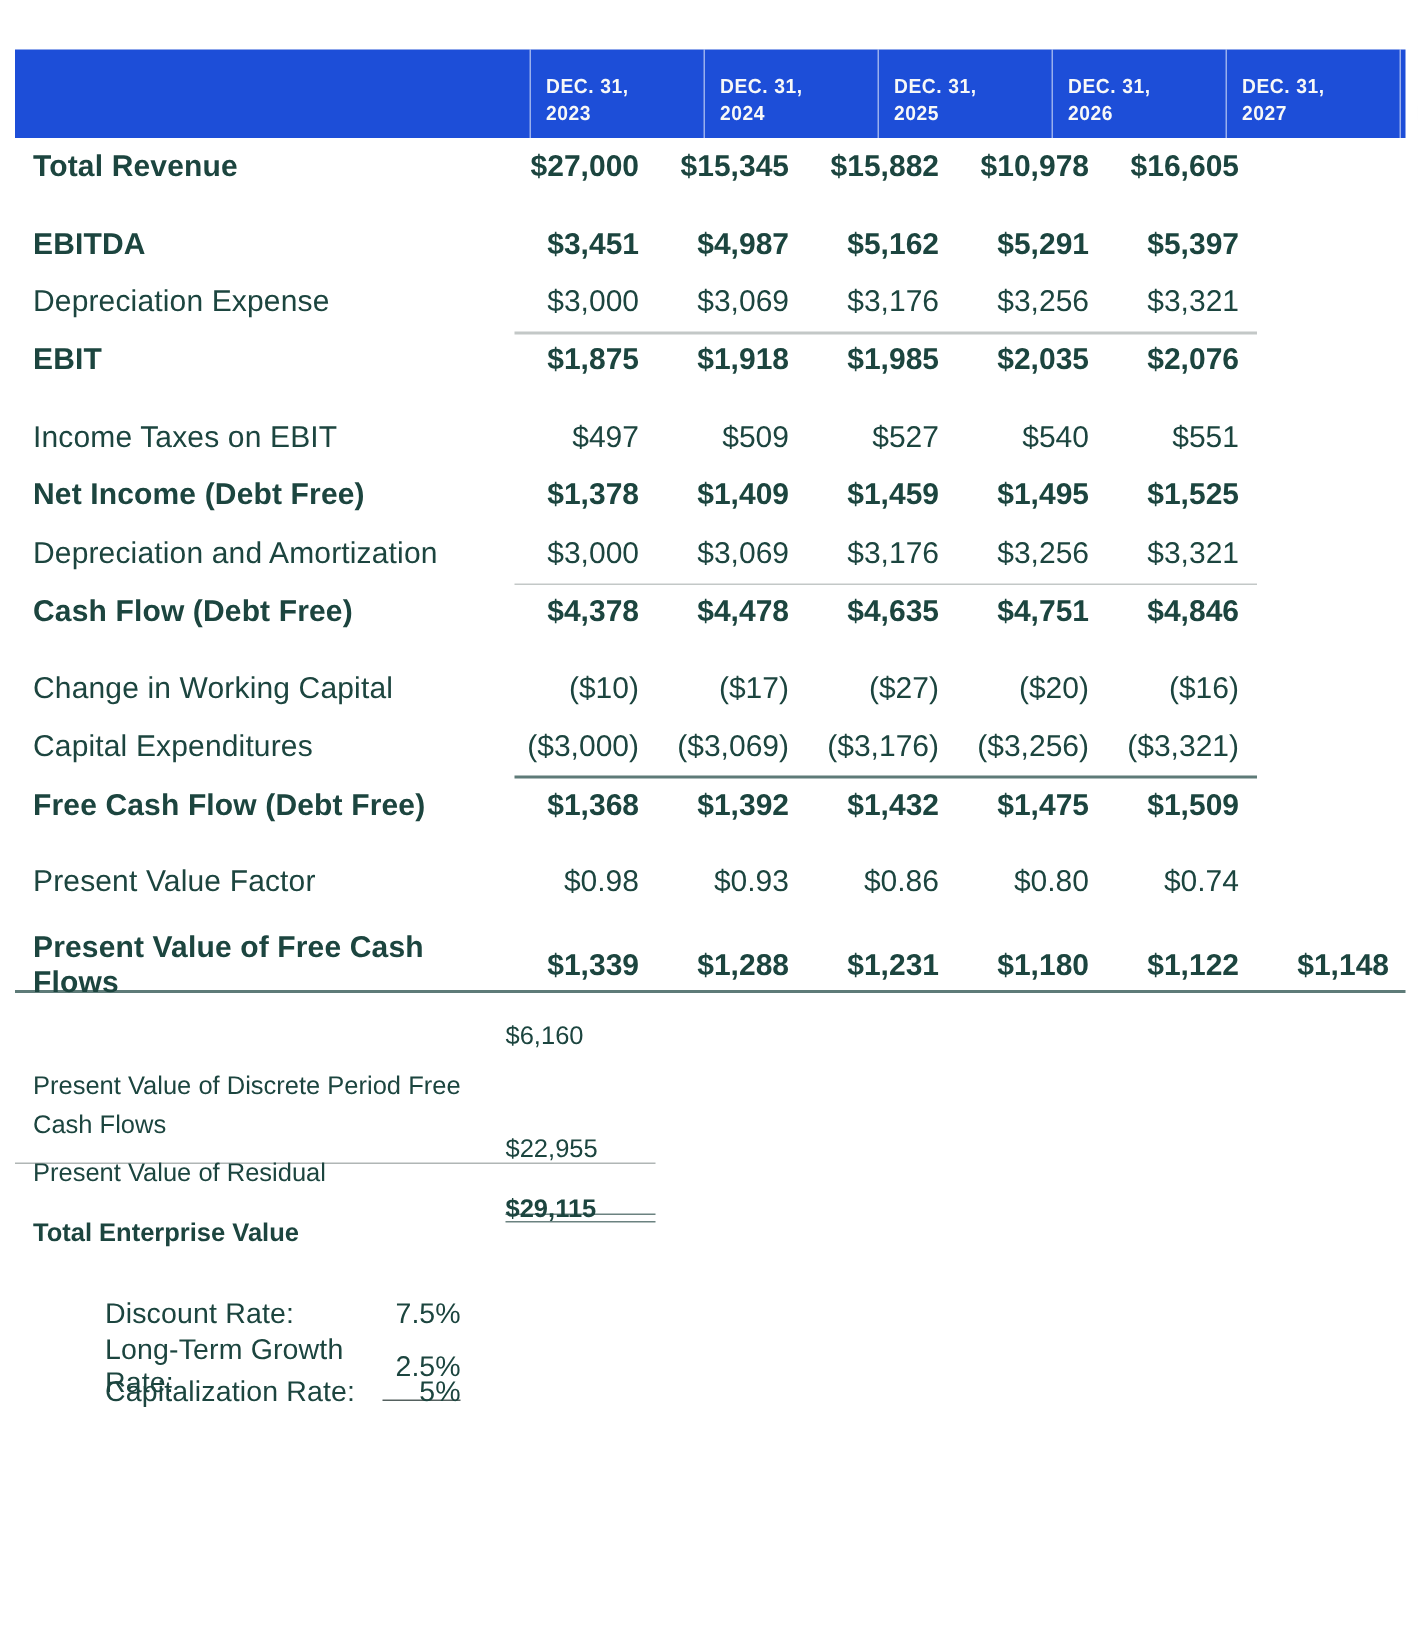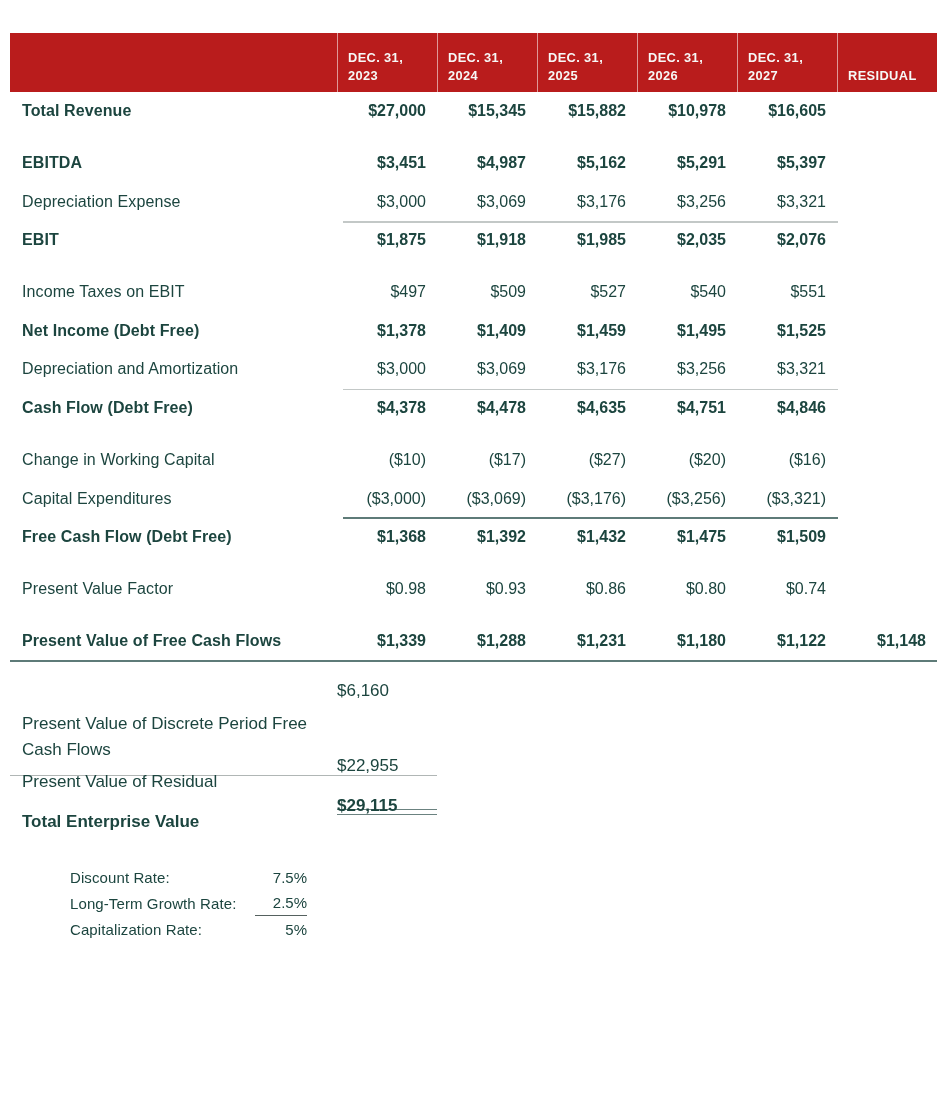--- a/index.html
+++ b/index.html
@@ -6,33 +6,33 @@
   html,body { background:#ffffff; }
   .page {
     position:relative; width:945px; height:1100px; background:#ffffff;
     font-family:"Liberation Sans", sans-serif; color:#1c453f; overflow:hidden;
   }
   .fin-table { position:absolute; left:10px; top:33px; width:927px; }
 
   
   .thead {
     display:grid; grid-template-columns:327px repeat(6,100px);
-    height:59px; background:#b91c1c;
+    height:59px; background:#1d4ed8;gap:16px;
   }
   .hcell { position:relative; display:flex; align-items:flex-end; padding:0 4px 7px 10px; border-left:1px solid rgba(255,255,255,0.55); }
   .hcell:first-child { border-left:none; }
   .htext {
     color:#f7f8f7; font-weight:700; font-size:13.5px; line-height:1.35;
     white-space:pre-line; letter-spacing:0.4px; transform:scaleX(0.95); transform-origin:left bottom;
   }
 
   
   .trow {
     position:relative; display:grid; grid-template-columns:327px repeat(6,100px);
-    height:38.7px; align-items:center; font-size:16px;
+    height:38.7px; align-items:center; font-size:20px;
   }
   .trow.gap { margin-top:13px; }
   .trow.bold { font-weight:700; }
   .cell.label { padding-left:12px; letter-spacing:0.1px; }
   .cell.num { text-align:right; padding-right:11px; font-variant-numeric:tabular-nums; }
   .rule { position:absolute; left:333px; width:495px; top:0; }
   .rule.light { height:1.5px; background:#c3c8c7; }
   .rule.dark  { height:2px; background:#5e7b78; top:-1px; }
   .table-bottom-rule { width:927px; height:2px; background:#5e7b78; }
 
@@ -43,21 +43,21 @@
   .srow .svalue { text-align:left; padding-right:11px; line-height:26px; font-variant-numeric:tabular-nums; }
   .srow.tall { padding-top:6px; height:64px; align-items:start; }
   .srow.mid  { height:39px; align-items:center; }
   .srow.tev  { height:39px; align-items:center; border-top:1.5px solid #b0b6b5; font-weight:700; }
   .double-underline {
     margin-left:327px; width:100px; height:6px; margin-top:-5px;
     border-top:1.5px solid #6b8280; border-bottom:1.5px solid #6b8280;
   }
 
   
-  .assumptions { position:absolute; left:70px; top:864px; font-size:15px; }
+  .assumptions { position:absolute; left:70px; top:864px; font-size:19px; }
   .arow { display:grid; grid-template-columns:185px 52px; height:26px; }
   .arow > div { display:flex; align-items:center; }
   .alabel { justify-content:flex-start; letter-spacing:0.1px; }
   .avalue { justify-content:flex-end; }
   .avalue.underline { border-bottom:1.5px solid #55615f; }
 </style>
 </head>
 <body>
 
 <div class="page">

